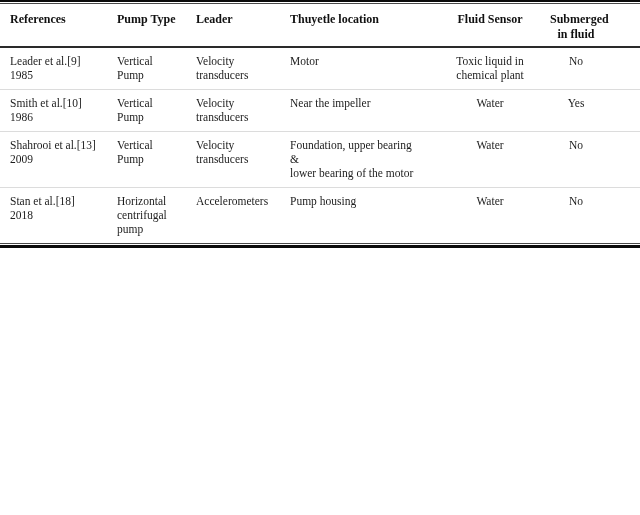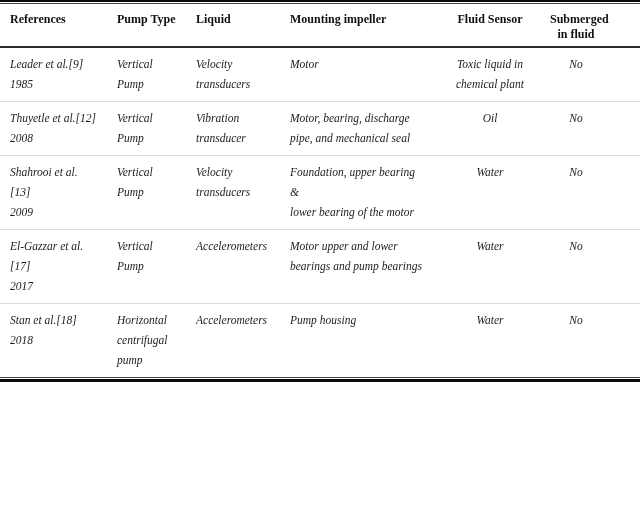--- a/index.html
+++ b/index.html
@@ -45,23 +45,22 @@
   thead th {
     font-size: 12px;
     line-height: 15px;
     font-weight: bold;
     color: #111111;
     padding: 8px 10px 4px 10px;
     border-bottom: 2px solid #2a2a2a;
   }
   tbody td {
     font-size: 11.5px;
-    line-height: 20px;
+    line-height: 14px;
     border-bottom: 1px solid #dcdcdc;
-    font-style: italic;
   }
   tbody tr:last-child td { border-bottom: none; }
   .align-left { text-align: left; }
   .align-center { text-align: center; }
   th:last-child, td:last-child { padding-right: 38px; }
 </style>
 </head>
 <body>
 
 <div class="page">
@@ -72,69 +71,58 @@
         <col class="c-pumptype">
         <col class="c-sensors">
         <col class="c-mounting">
         <col class="c-fluid">
         <col class="c-submerged">
       </colgroup>
       <thead>
         <tr id="header-row">
             <th class="align-left">References</th>
             <th class="align-left">Pump Type</th>
-            <th class="align-left">Liquid</th>
-            <th class="align-left">Mounting impeller</th>
+            <th class="align-left">Leader</th>
+            <th class="align-left">Thuyetle location</th>
             <th class="align-center">Fluid Sensor</th>
             <th class="align-center">Submerged
 in fluid</th>
           </tr>
       </thead>
       <tbody id="table-body">
           <tr>
             <td class="align-left">Leader et al.[9]
 1985</td>
             <td class="align-left">Vertical Pump</td>
             <td class="align-left">Velocity
 transducers</td>
             <td class="align-left">Motor</td>
             <td class="align-center">Toxic liquid in
 chemical plant</td>
             <td class="align-center">No</td>
           </tr>
           <tr>
-            <td class="align-left">Thuyetle et al.[12]
-2008</td>
+            <td class="align-left">Smith et al.[10]
+1986</td>
             <td class="align-left">Vertical Pump</td>
-            <td class="align-left">Vibration
-transducer</td>
-            <td class="align-left">Motor, bearing, discharge
-pipe, and mechanical seal</td>
-            <td class="align-center">Oil</td>
-            <td class="align-center">No</td>
+            <td class="align-left">Velocity
+transducers</td>
+            <td class="align-left">Near the impeller</td>
+            <td class="align-center">Water</td>
+            <td class="align-center">Yes</td>
           </tr>
           <tr>
             <td class="align-left">Shahrooi et al.[13]
 2009</td>
             <td class="align-left">Vertical Pump</td>
             <td class="align-left">Velocity
 transducers</td>
             <td class="align-left">Foundation, upper bearing
 &amp;
 lower bearing of the motor</td>
-            <td class="align-center">Water</td>
-            <td class="align-center">No</td>
-          </tr>
-          <tr>
-            <td class="align-left">El-Gazzar et al.[17]
-2017</td>
-            <td class="align-left">Vertical Pump</td>
-            <td class="align-left">Accelerometers</td>
-            <td class="align-left">Motor upper and lower
-bearings and pump bearings</td>
             <td class="align-center">Water</td>
             <td class="align-center">No</td>
           </tr>
           <tr>
             <td class="align-left">Stan et al.[18]
 2018</td>
             <td class="align-left">Horizontal
 centrifugal
 pump</td>
             <td class="align-left">Accelerometers</td>

